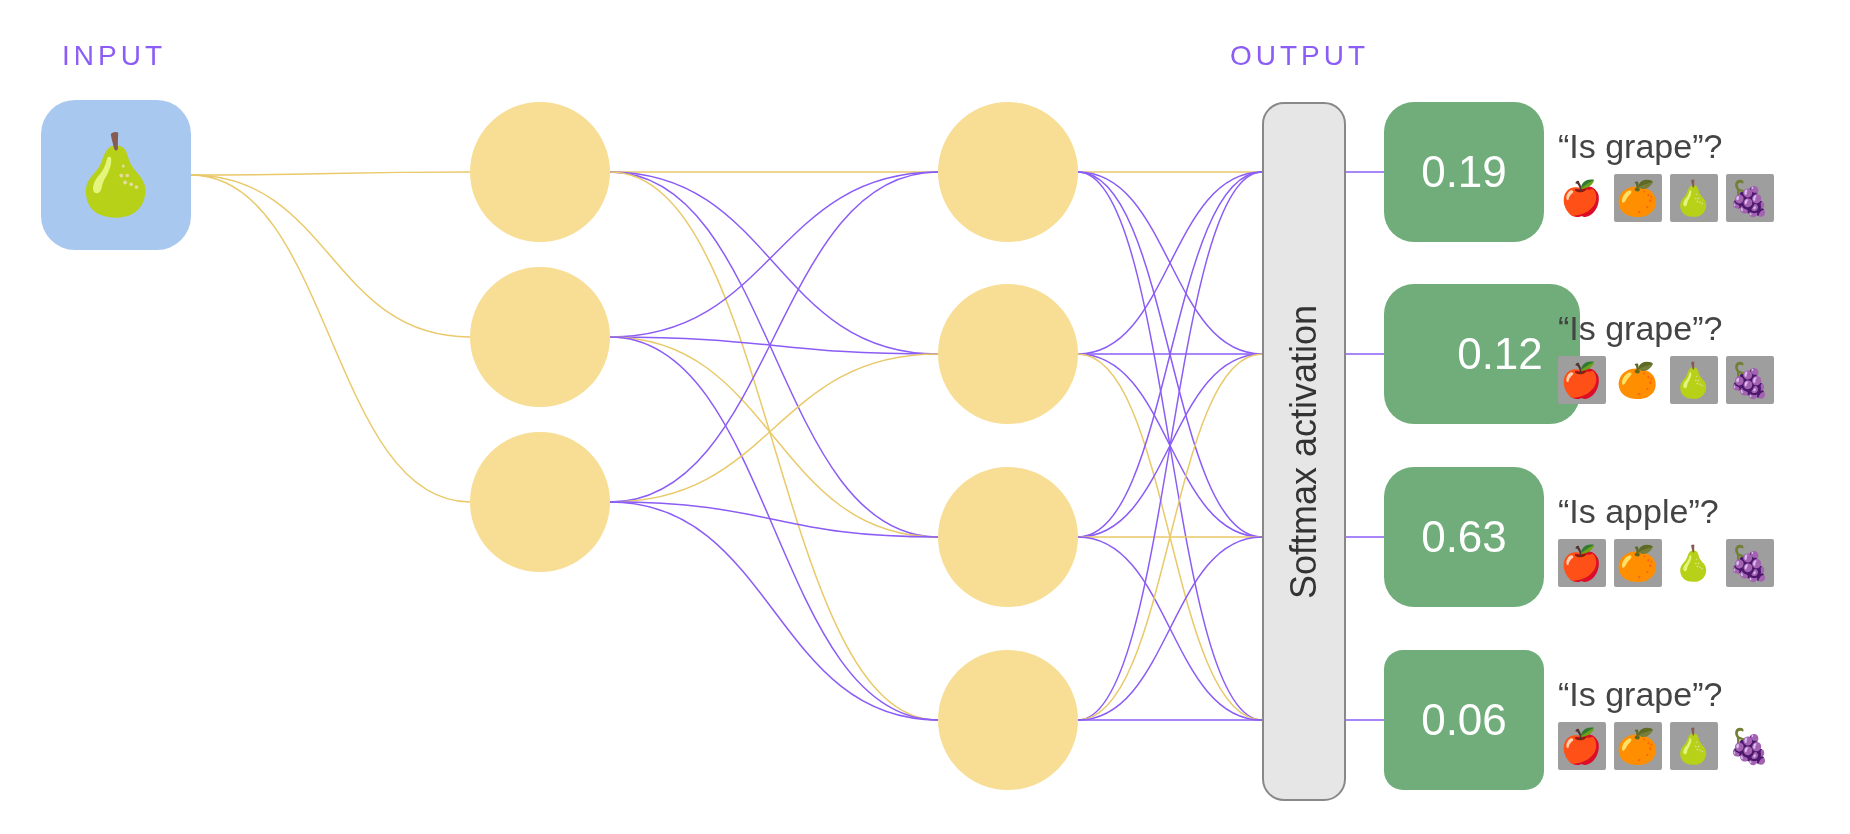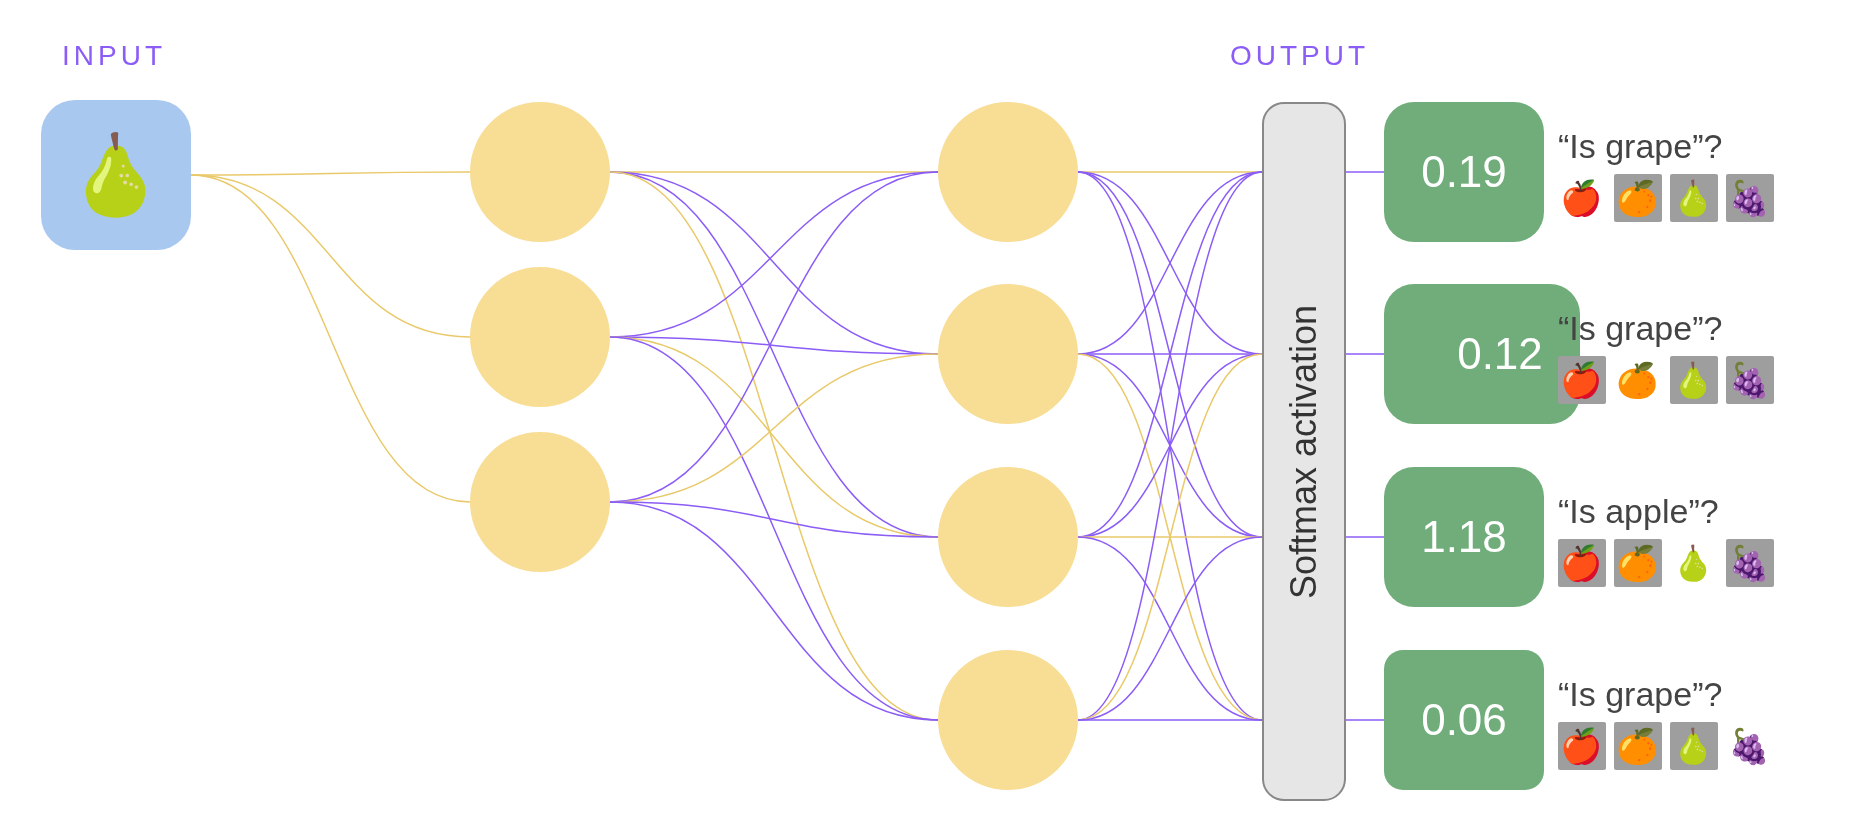--- a/index.html
+++ b/index.html
@@ -183,21 +183,21 @@
       <span>0.12</span>
     </div>
     <div class="out-label" style="left: 1558px; top: 309px;">“Is grape”?</div>
     <div class="fruit-row" style="left: 1558px; top: 356px;">
       <div class="fruit-cell">🍎</div>
       <div class="fruit-cell active">🍊</div>
       <div class="fruit-cell">🍐</div>
       <div class="fruit-cell">🍇</div>
     </div>
     <div class="out-box" style="left: 1384px; top: 467px;">
-      <span>1.18</span>
+      <span>0.63</span>
     </div>
     <div class="out-label" style="left: 1558px; top: 492px;">“Is apple”?</div>
     <div class="fruit-row" style="left: 1558px; top: 539px;">
       <div class="fruit-cell">🍎</div>
       <div class="fruit-cell">🍊</div>
       <div class="fruit-cell active">🍐</div>
       <div class="fruit-cell">🍇</div>
     </div>
     <div class="out-box" style="left: 1384px; top: 650px; border-radius: 19px;">
       <span>0.06</span>

